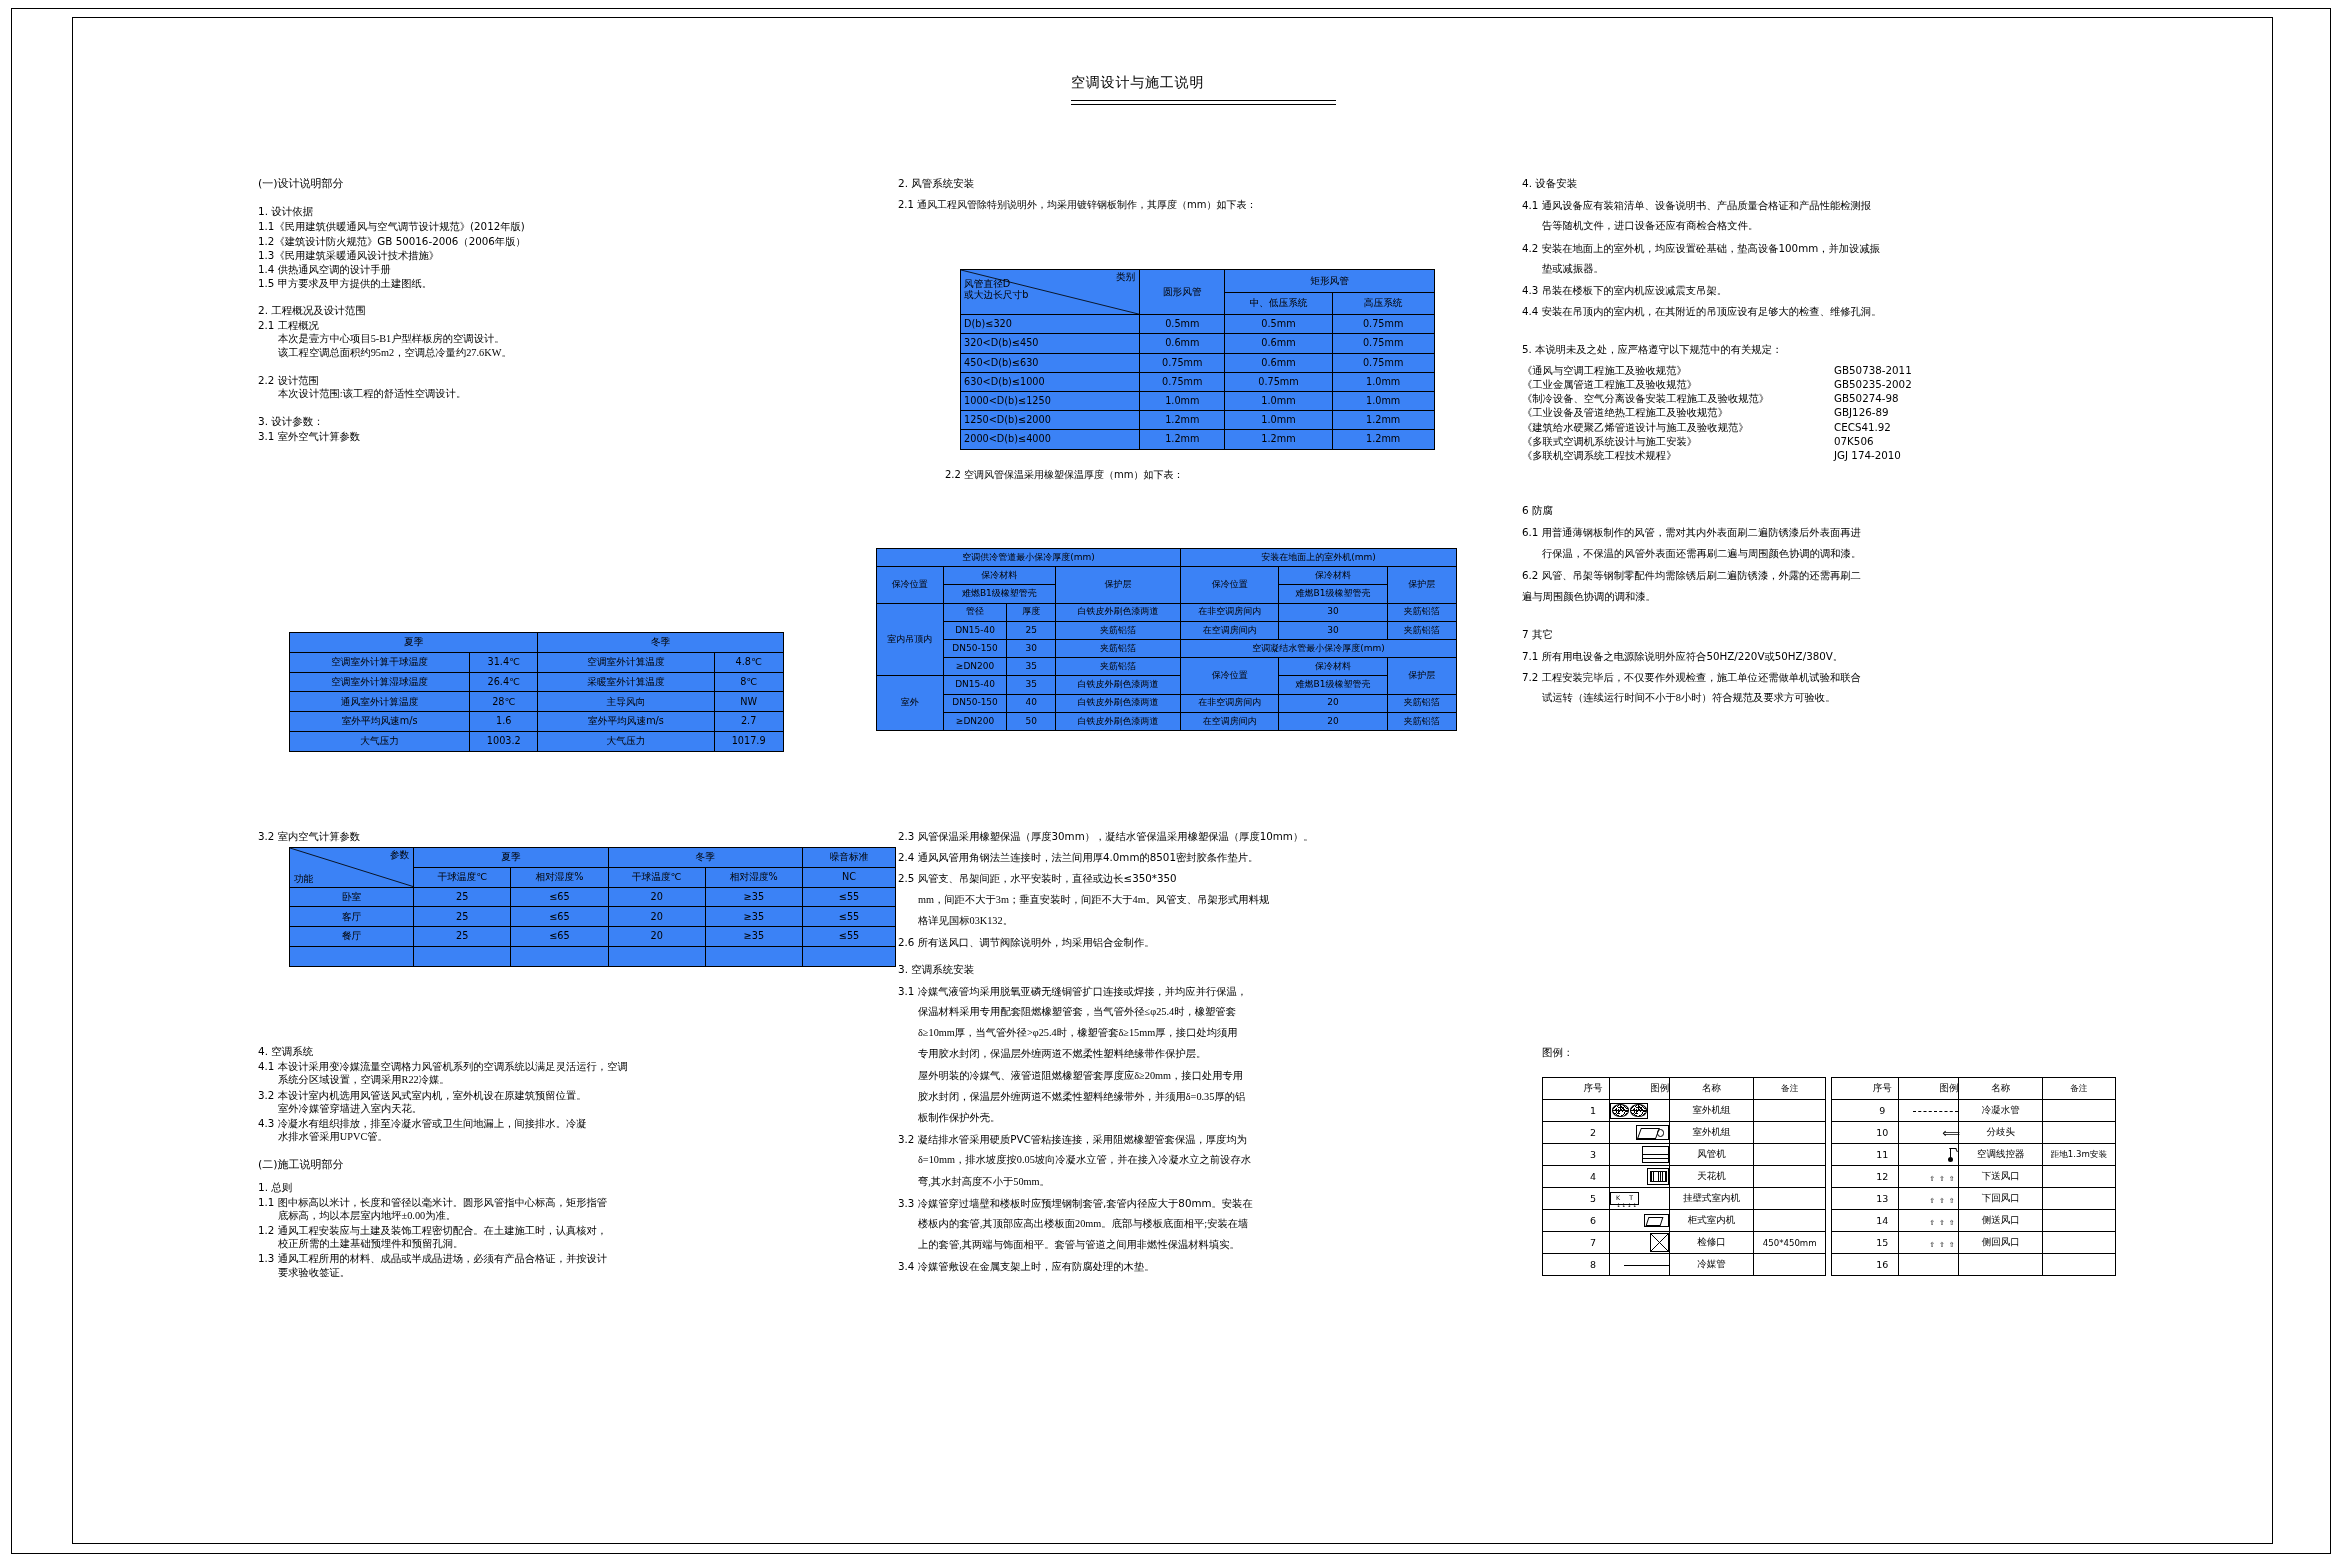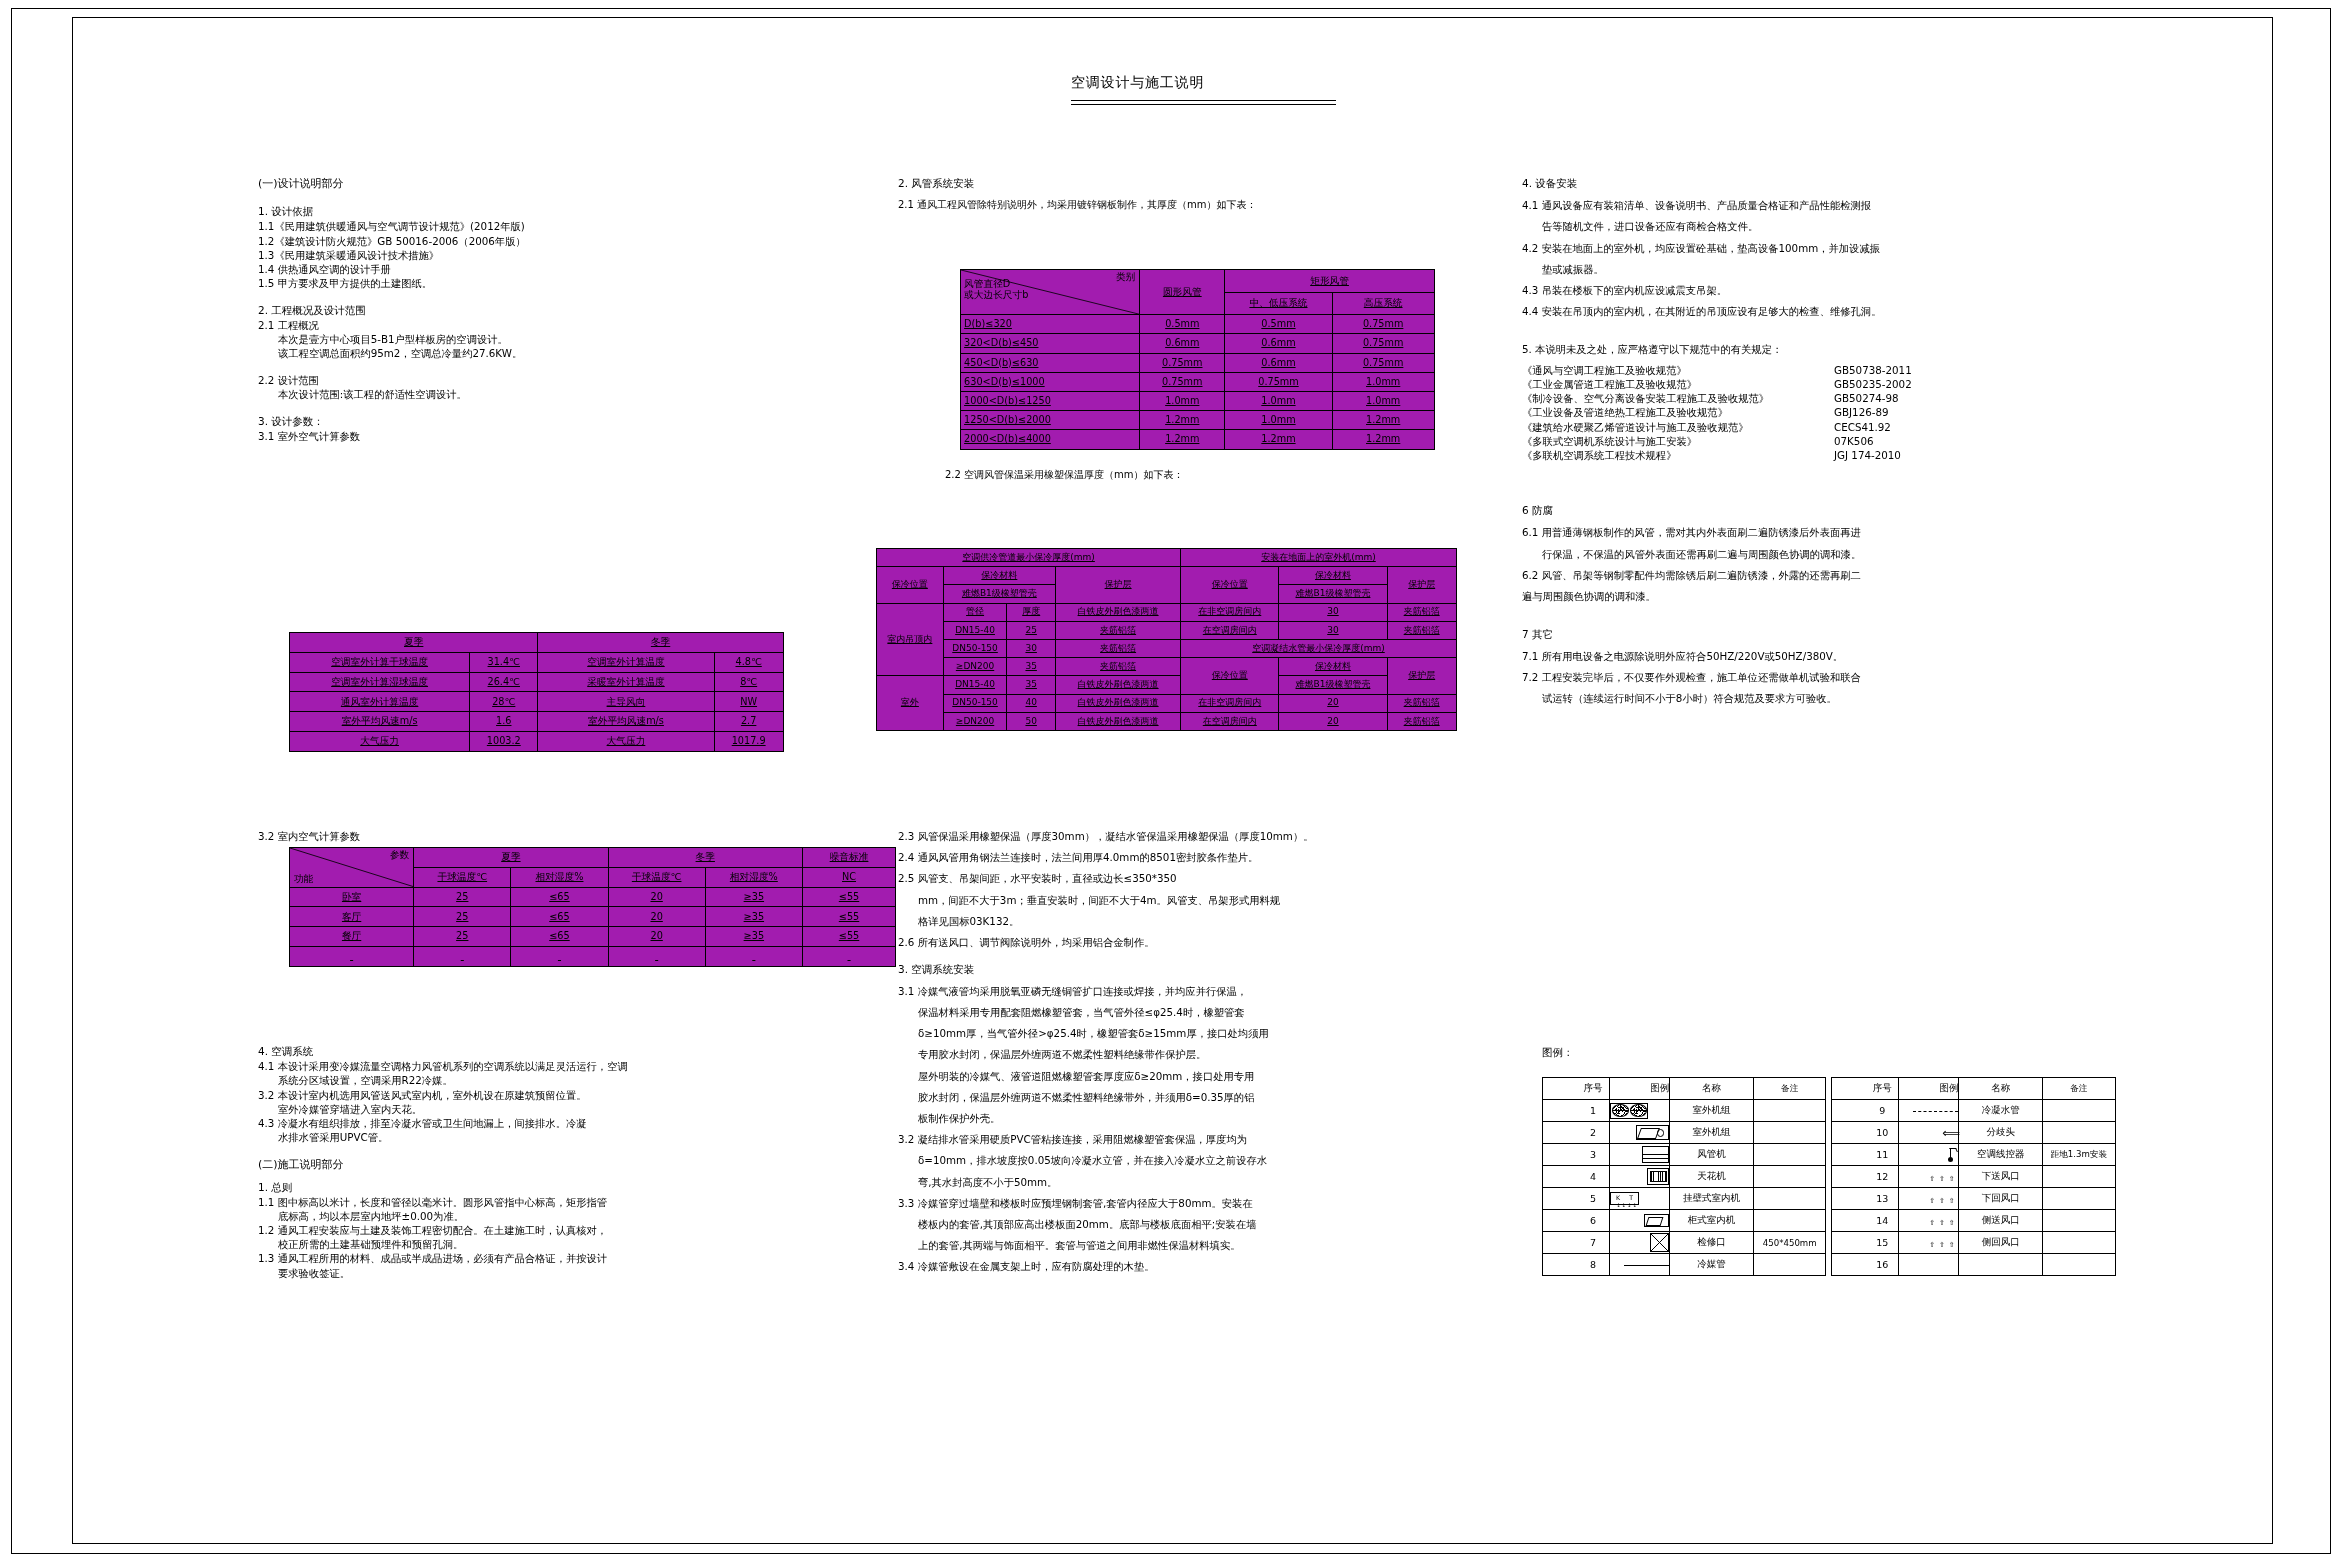--- a/index.html
+++ b/index.html
@@ -21,28 +21,28 @@
 
   
   .col{position:absolute;font-size:10.3px;line-height:1.0;}
   #colL{left:258px;top:178px;width:500px;}
   #colM{left:898px;top:178px;width:640px;}
   #colR{left:1522px;top:178px;width:648px;}
 
   .h1{font-size:10.5px;margin:0 0 4.7px 0;white-space:nowrap;}
   .h1.big{font-size:11px;}
   .p{margin:0 0 3.9px 0;white-space:nowrap;}
-  .p.ind{padding-left:20px;}
+  .p.ind{padding-left:20px;font-family:Liberation Serif, serif;}
   .gap{height:12.5px;}
   .gap-s{height:7px;}
   .gap-l{height:23.4px;}
   .gap-xl{height:41px;}
 
   
-  table.cad{border-collapse:collapse;font-size:9.7px;background:#a21caf;text-decoration:underline;}
+  table.cad{border-collapse:collapse;font-size:9.7px;background:#3b82f6;}
   table.cad td,table.cad th{
     border:0.8px solid #000;padding:1.6px 3.1px;text-align:center;
     font-weight:normal;white-space:nowrap;line-height:1.05;
   }
   table.cad td.l{text-align:left;}
 
   
   td.diag{position:relative;overflow:hidden;padding:0;}
   td.diag .dg{position:absolute;left:0;top:0;width:100%;height:100%;}
   td.diag .tr{position:absolute;right:3.9px;top:2.3px;}

